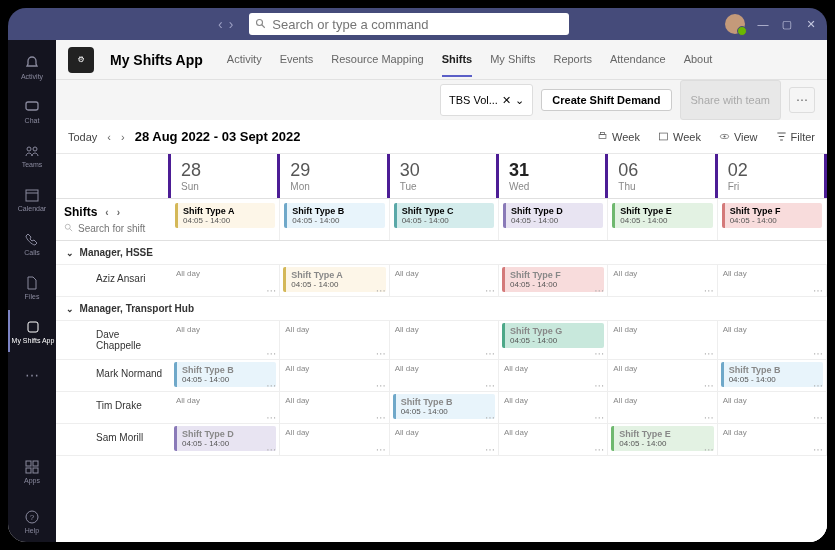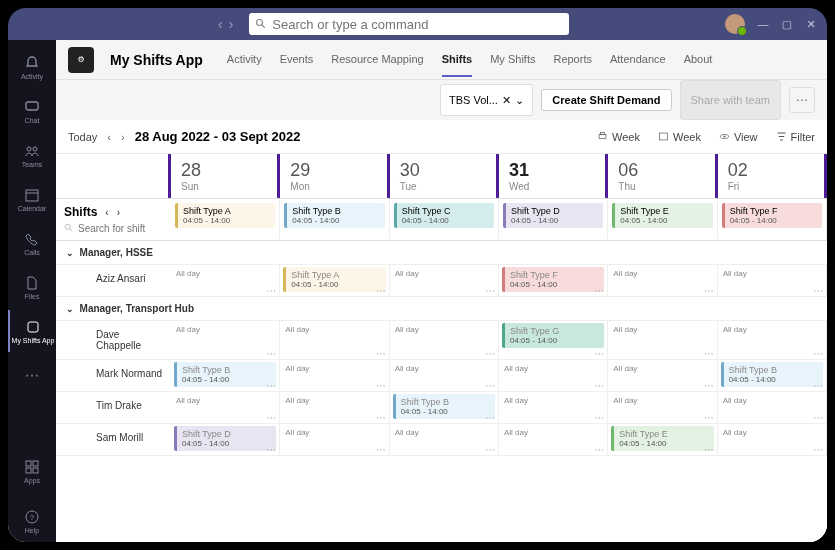--- a/index.html
+++ b/index.html
@@ -48,21 +48,21 @@
 .dayhdr .cell.today .num{color:#222;font-weight:600}
 .shiftsrow{display:grid;grid-template-columns:115px repeat(6,1fr);border-bottom:1px solid #e0e0e0}
 .sidecell{padding:6px 8px;display:flex;flex-direction:column;gap:4px}
 .side-title{font-size:12px;font-weight:700;display:flex;align-items:center;gap:8px}
 .side-title .chev2{font-size:10px;color:#666;cursor:pointer}
 .side-search{display:flex;align-items:flex-start;gap:4px;font-size:10px;color:#999}
 .side-search svg{width:10px;height:10px}
 .side-search input{border:none;outline:none;font-size:10px;width:70px}
 .shiftcell{padding:4px;border-right:1px solid #eee}
 .shiftcard{border-radius:2px;padding:3px 5px;font-size:9px;border-left:3px solid}
-.shiftcard .t{font-weight:400}
+.shiftcard .t{font-weight:700}
 .shiftcard .h{font-size:8px;color:#555}
 .c-a{background:#fdf6e8;border-color:#d4b858}
 .c-b{background:#e8f4fb;border-color:#6fa8c9}
 .c-c{background:#d4ecec;border-color:#5aa8a8}
 .c-d{background:#e8e4f2;border-color:#8a7ab8}
 .c-e{background:#e3f2e3;border-color:#6fb86f}
 .c-f{background:#f8dcdc;border-color:#d47a7a}
 .c-g{background:#c8e8dc;border-color:#4ca888}
 .grouphdr{display:flex;align-items:center;gap:6px;padding:6px 10px;font-size:10px;font-weight:600;color:#333;border-bottom:1px solid #eee}
 .grouphdr .exp{font-size:9px;cursor:pointer}

